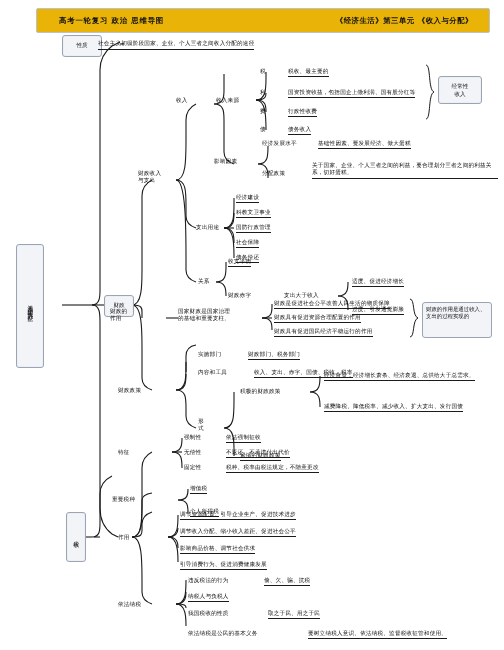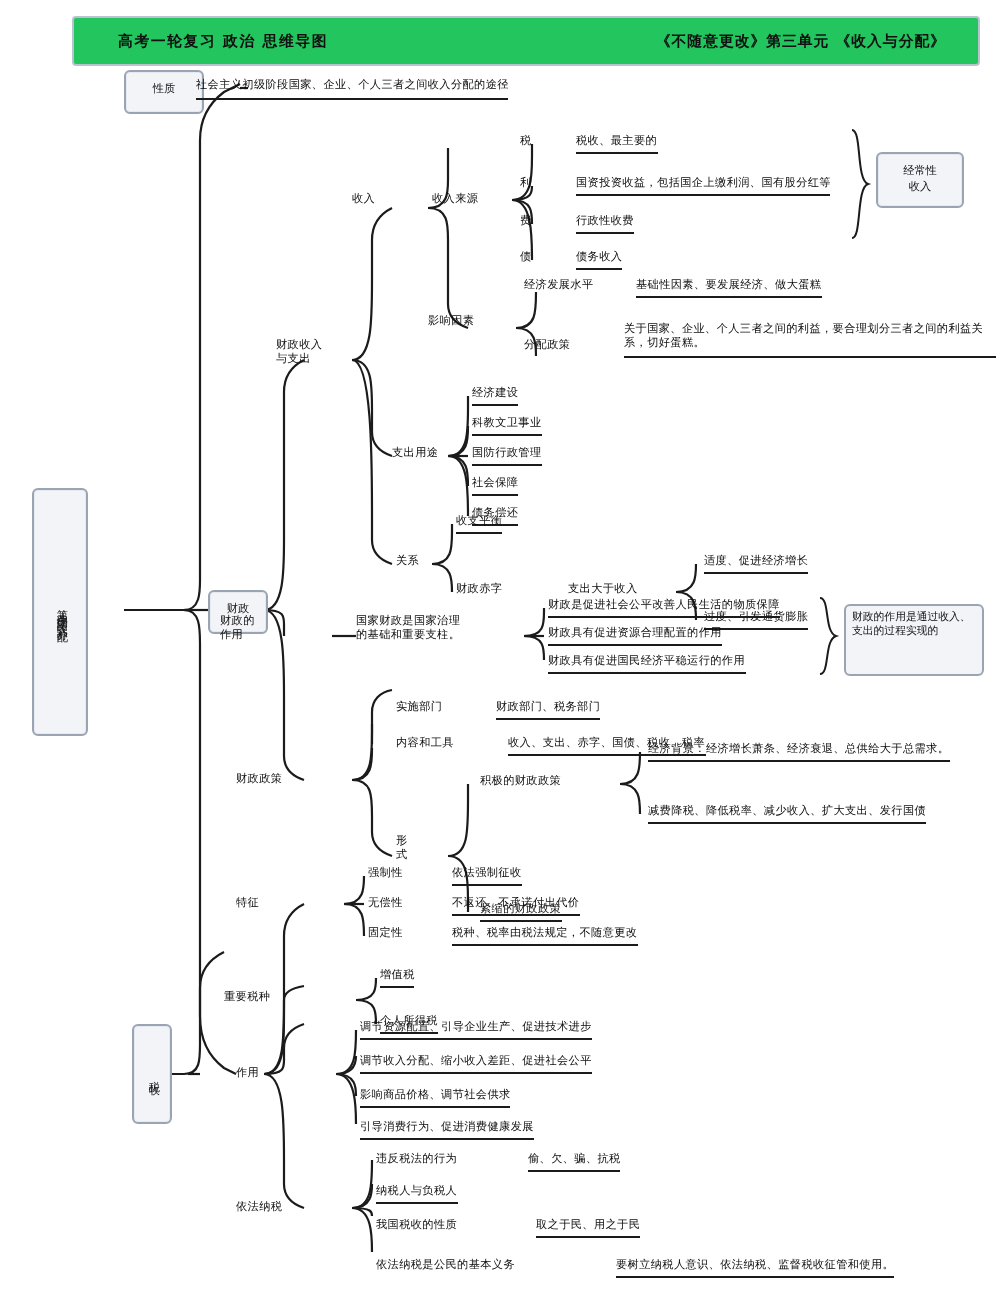--- a/index.html
+++ b/index.html
@@ -20,37 +20,37 @@
     position:absolute;font-size:5.6px;line-height:7.4px;
     border:1px solid #9aa4b3;border-radius:3px;background:#f2f4f8;
     display:flex;align-items:center;justify-content:center;text-align:center;
     box-shadow:0 0 0 .5px #e6eaf0 inset;
   }
   .node.vert{
     writing-mode:vertical-rl;text-orientation:upright;letter-spacing:1.4px;
   }
   .header{
     position:absolute;left:36px;top:8px;width:452px;height:23px;
-    border:1px solid #b9c2cf;border-radius:2px;background:#22c55e;
+    border:1px solid #b9c2cf;border-radius:2px;background:#eab308;
   }
   .header .h-left{position:absolute;left:22px;top:7px;font-size:7.4px;font-weight:bold;letter-spacing:.8px;}
   .header .h-right{position:absolute;right:16px;top:7px;font-size:7.4px;font-weight:bold;letter-spacing:.5px;}
   .note{
     position:absolute;border:1px solid #9aa4b3;border-radius:3px;background:#f2f4f8;
     font-size:5.4px;line-height:7.2px;padding:3px 3px;text-align:left;
   }
 </style>
 </head>
 <body>
 
 <div id="root">
 
   <div class="header">
     <span class="h-left">高考一轮复习  政治  思维导图</span>
-    <span class="h-right">《不随意更改》第三单元 《收入与分配》</span>
+    <span class="h-right">《经济生活》第三单元 《收入与分配》</span>
   </div>
 
   <svg id="wires" viewBox="0 0 504 650">
 
     <path d="M62 305 H92"></path>
 
     <path d="M92 305 C100 305 100 296 100 290 V70 C100 60 104 52 112 46 L120 42"></path>
     <path d="M92 305 C100 305 100 314 100 322 V508 C100 520 104 528 112 534 L118 537"></path>
 
     <path d="M100 46 H62"></path>

